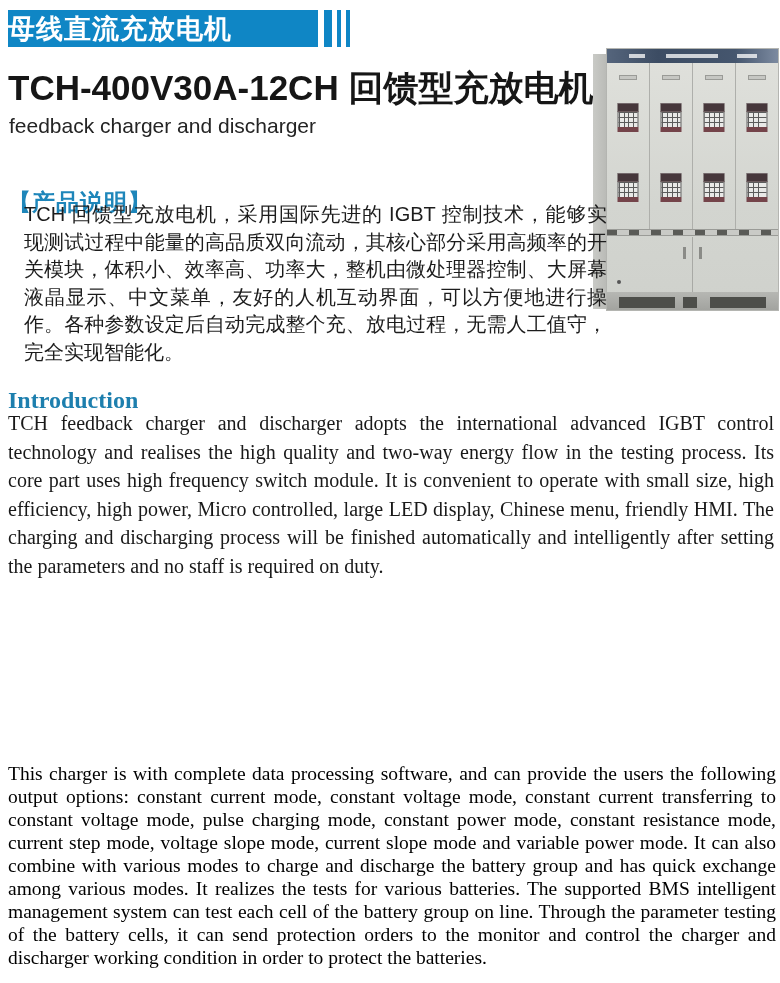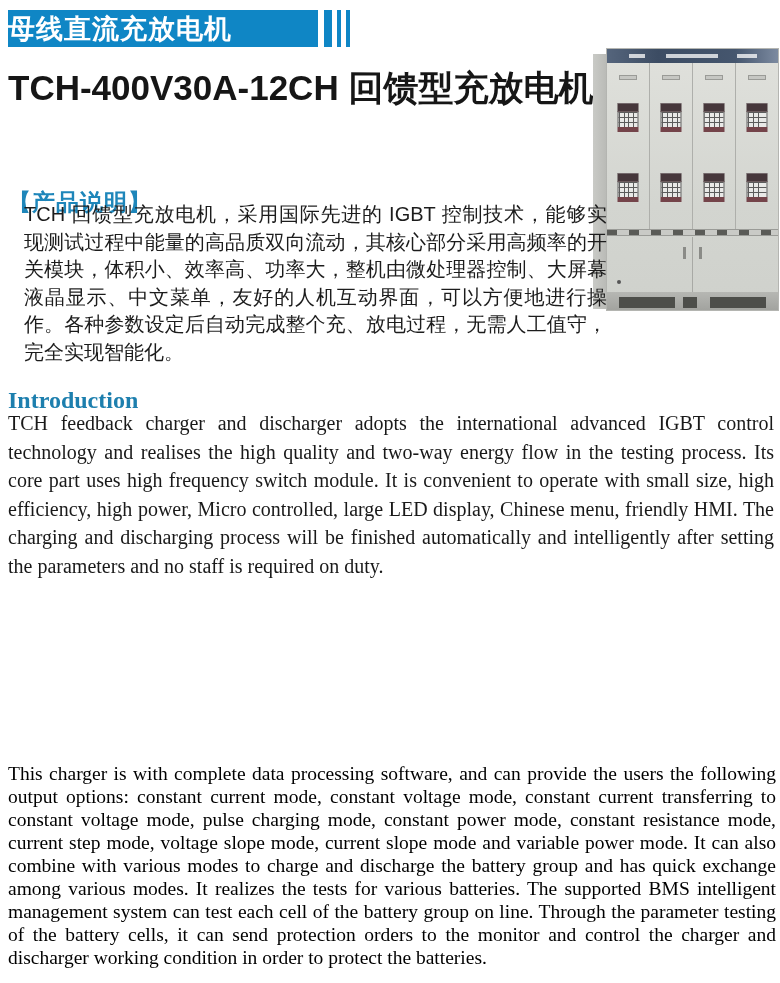--- a/index.html
+++ b/index.html
@@ -163,20 +163,21 @@
   <div class="banner">
     <span class="banner-label">母线直流充放电机</span>
   </div>
   <div class="banner-bars">
     <div class="bar b1"></div>
     <div class="bar b2"></div>
     <div class="bar b3"></div>
   </div>
 
   <h1 class="title">TCH-400V30A-12CH 回馈型充放电机</h1>
+  <div class="subtitle">feedback charger and discharger</div>
 
   <div class="product">
     <div class="cab-side"></div>
     <div class="cab-body">
       <div class="cab-strip">
         <span class="mark m1"></span>
         <span class="mark m2"></span>
         <span class="mark m3"></span>
       </div>
       <div class="cab-doors-upper">

